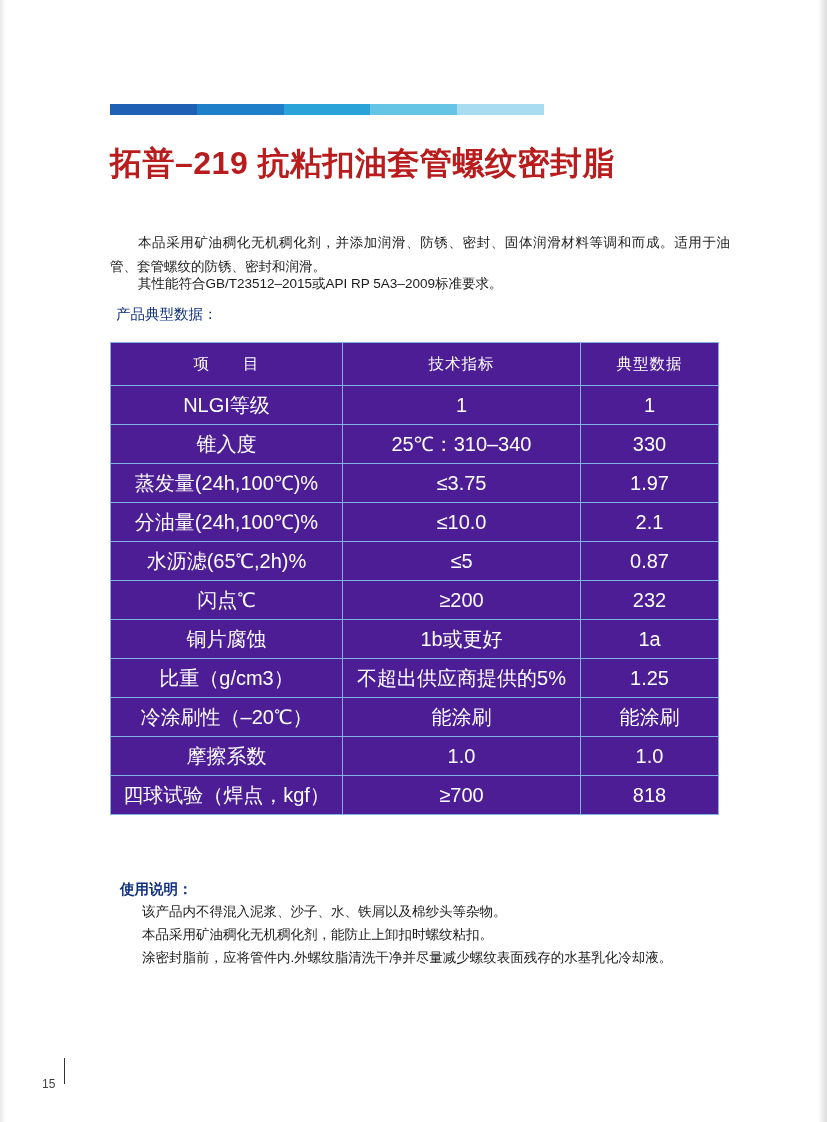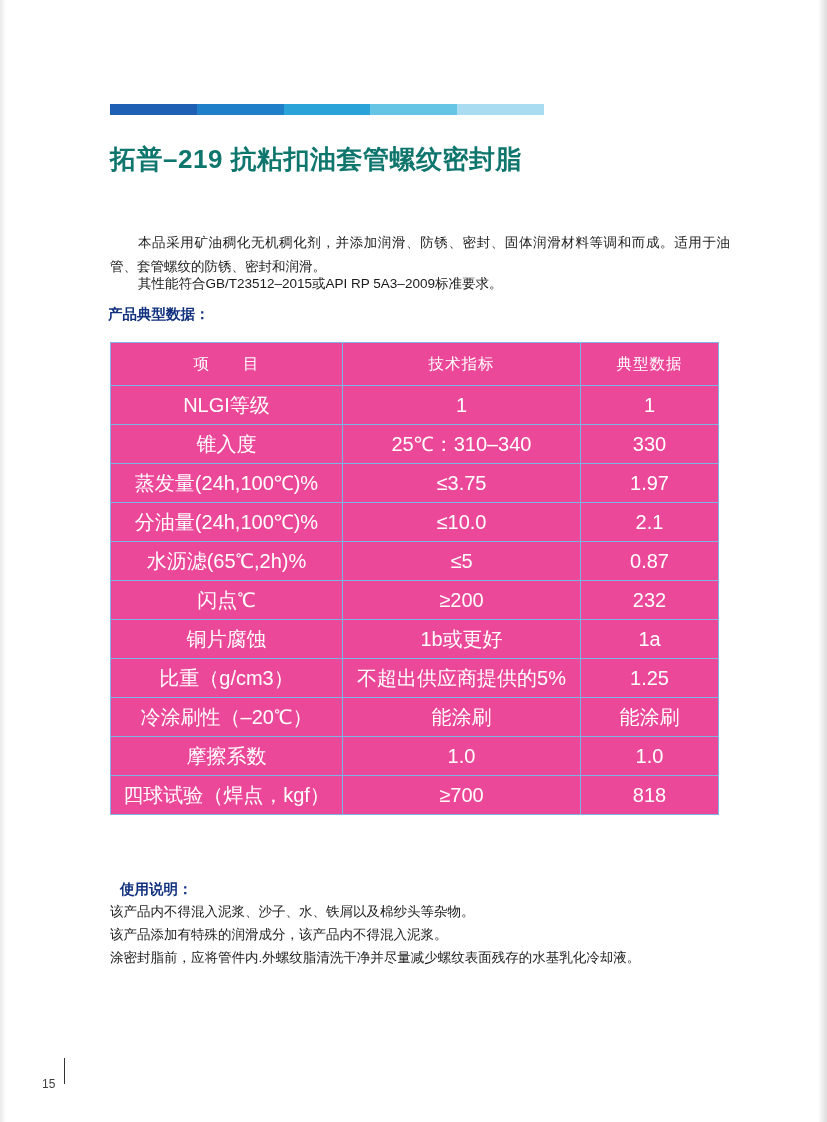--- a/index.html
+++ b/index.html
@@ -32,54 +32,54 @@
   }
   .colorbar span {
     flex: 1 1 0;
     height: 100%;
     display: block;
   }
   .title {
     position: absolute;
     left: 110px;
     top: 142px;
-    font-size: 26px;
+    font-size: 32px;
     font-weight: bold;
-    color: #0f766e;
+    color: #b91c1c;
     letter-spacing: 0.5px;
     white-space: nowrap;
   }
   .para {
     position: absolute;
     left: 110px;
     width: 620px;
     font-size: 13.5px;
     line-height: 24px;
     color: #1a1a1a;
     text-align: justify;
   }
   .para.p1 { top: 220px; text-indent: 28px; margin-top: 11px; }
   .para.p2 { top: 272px; text-indent: 28px; }
 
   .section-label {
     position: absolute;
-    left: 108px;
+    left: 116px;
     top: 305px;
     font-size: 14.5px;
-    font-weight: bold;
+    font-weight: normal;
     color: #11317f;
   }
 
   table.spec {
     position: absolute;
     left: 110px;
     top: 342px;
     width: 608px;
     border-collapse: collapse;
-    background: #ec4899;
+    background: #4c1d95;
     table-layout: fixed;
     padding-left: 24px;
   }
   table.spec td {
     border: 1px solid #7fb2e5;
     color: #ffffff;
     text-align: center;
     font-size: 20px;
     height: 39px;
     padding: 0 4px;
@@ -105,21 +105,21 @@
   }
   .usage-lines {
     position: absolute;
     left: 110px;
     top: 900px;
     width: 660px;
     font-size: 13.5px;
     line-height: 23px;
     color: #1a1a1a;
   }
-  .usage-lines div { white-space: nowrap; }
+  .usage-lines div { white-space: nowrap; margin-left: 32px; }
 
   .footer {
     position: absolute;
     left: 42px;
     top: 1058px;
     width: 120px;
     height: 30px;
   }
   .footer .num {
     font-size: 12px;
@@ -243,21 +243,21 @@
         <td>四球试验（焊点，kgf）</td>
         <td>≥700</td>
         <td>818</td>
       </tr>
     </tbody>
   </table>
 
   <div class="usage-title">使用说明：</div>
   <div class="usage-lines">
     <div>该产品内不得混入泥浆、沙子、水、铁屑以及棉纱头等杂物。</div>
-    <div>该产品添加有特殊的润滑成分，该产品内不得混入泥浆。</div>
+    <div>本品采用矿油稠化无机稠化剂，能防止上卸扣时螺纹粘扣。</div>
     <div>涂密封脂前，应将管件内.外螺纹脂清洗干净并尽量减少螺纹表面残存的水基乳化冷却液。</div>
   </div>
 
   <div class="footer">
     <div class="num">15</div>
     <div class="bar"></div>
   </div>
 
 </div>
 

